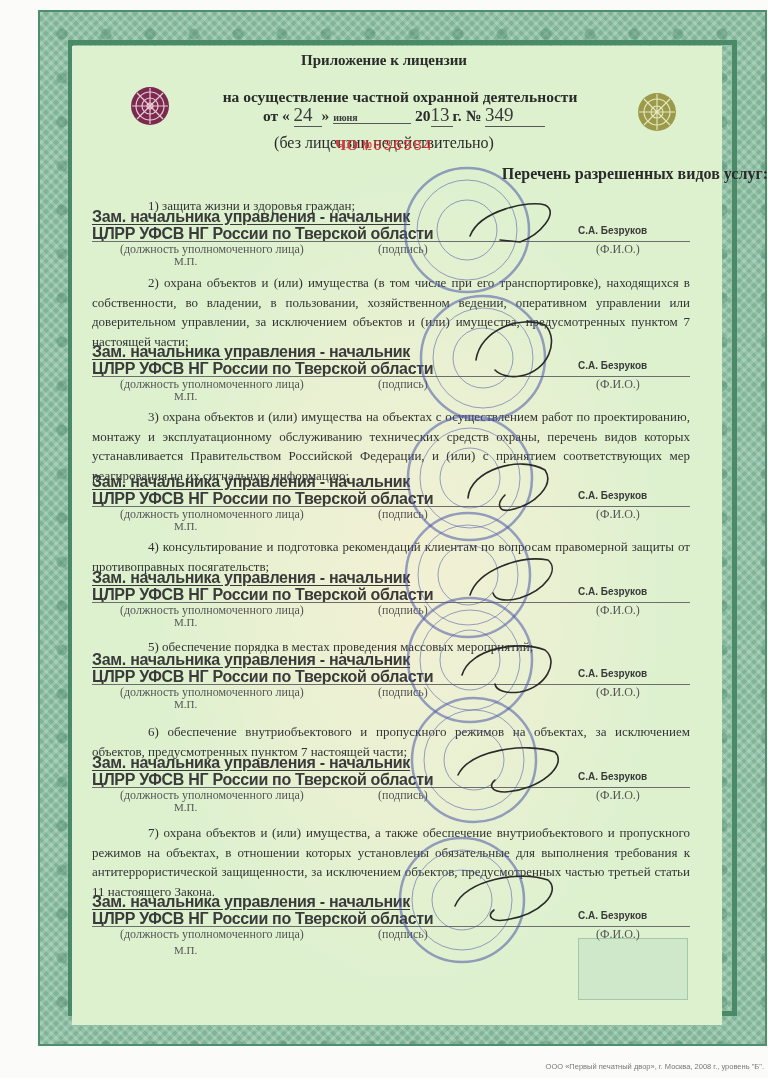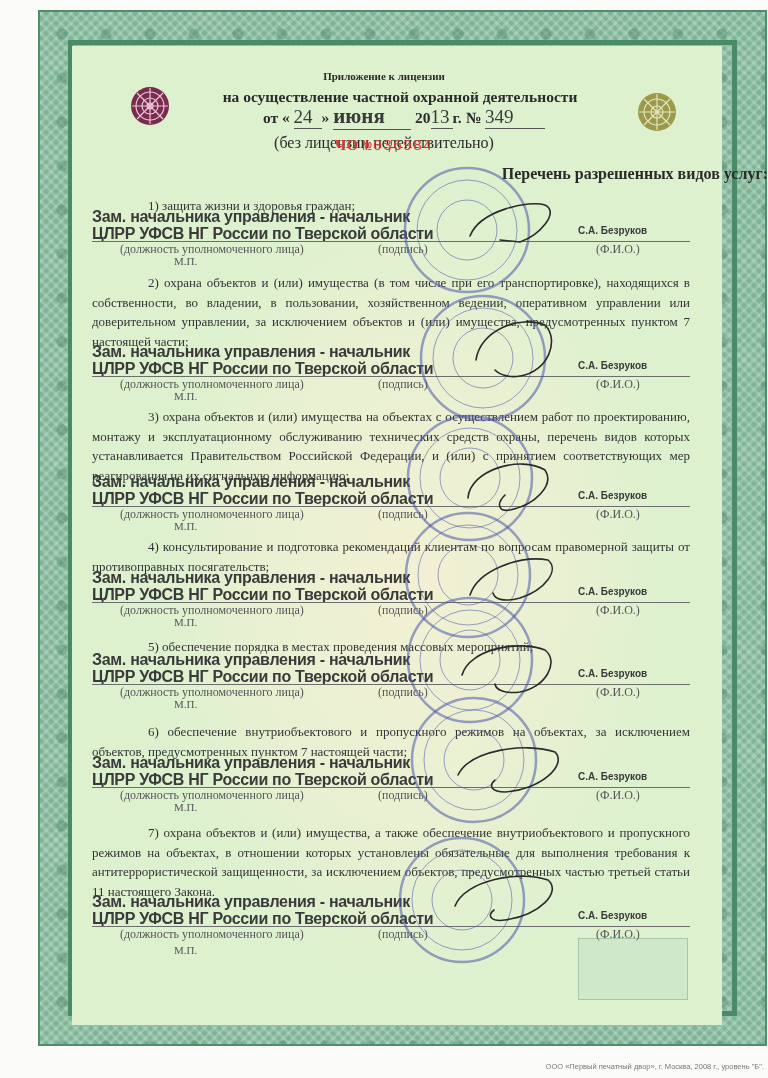--- a/index.html
+++ b/index.html
@@ -36,39 +36,39 @@
       #ddf1cf;
     box-sizing:border-box;
   }
   .rosette-left {
     position:absolute; left:128px; top:84px; width:44px; height:44px;
   }
   .rosette-right {
     position:absolute; left:636px; top:91px; width:42px; height:42px;
   }
   .header { position:absolute; left:0; width:768px; text-align:center; font-weight:bold; color:#2b2b2b; }
-  .h1 { top:70px; font-size:11px; }
+  .h1 { top:52px; font-size:15px; }
   .h2 { top:88px; font-size:15.5px; left:16px; }
   .h3 { top:104px; font-size:15.5px; left:20px; }
   .h3 .fill { font-weight:normal; font-size:19px; color:#3a3a3a; border-bottom:1px solid #555; display:inline-block; text-align:left; }
   .h4 { top:134px; font-size:16px; font-weight:normal; }
   .serial { position:absolute; top:137px; left:0; width:768px; text-align:center; color:#d9353b; font-size:15px; font-weight:bold; letter-spacing:0.5px; }
   .serial .num { font-family:"Liberation Mono", "DejaVu Sans Mono", monospace; font-weight:normal; letter-spacing:1px; }
   .list-title { position:absolute; top:165px; left:0; width:768px; text-align:right; font-weight:bold; font-size:16px; padding-left:12px; box-sizing:border-box; }
 
   .item { position:absolute; left:92px; width:598px; font-size:13px; line-height:19.5px; text-align:justify; color:#333; }
   .item p { margin:0; text-indent:56px; }
   .sig {
     position:absolute; left:92px; width:600px; height:48px;
   }
   .sig .role {
     position:absolute; left:0; top:0; font-family:"Liberation Sans", "DejaVu Sans", sans-serif;
     font-weight:bold; font-size:16px; line-height:17px; color:#3a3a3a; white-space:nowrap; letter-spacing:-0.3px;
   }
-  .sig .role span { display:block; text-underline-offset:2px; }
+  .sig .role span { display:block; text-decoration:underline; text-underline-offset:2px; }
   .sig .line {
     position:absolute; left:0; top:33px; width:598px; height:1px; background:#6d6d6d;
   }
   .sig .cap { position:absolute; top:34px; font-size:12px; color:#555; white-space:nowrap; }
   .sig .cap.pos { left:28px; }
   .sig .cap.podp { left:286px; }
   .sig .cap.fio { left:504px; }
   .sig .name { position:absolute; left:486px; top:17px; font-family:"Liberation Sans","DejaVu Sans",sans-serif; font-size:10px; font-weight:bold; color:#3a3a3a; white-space:nowrap; }
   .sig .mp { position:absolute; left:82px; top:47px; font-size:11px; color:#555; }
 
@@ -104,21 +104,21 @@
     <circle cx="21" cy="21" r="6"></circle>
     <path d="M21 3 L21 39 M3 21 L39 21 M8 8 L34 34 M34 8 L8 34"></path>
   </g>
 </svg>
 
 <div class="header h1">Приложение к лицензии</div>
 <div class="header h2">на осуществление частной охранной деятельности</div>
 <div class="header h3">
   <span>от «</span>
   <span class="fill" style="width:28px">24</span><span>»</span>
-  <span class="fill" style="width:78px;font-weight:bold;font-size:21px">июня</span>
+  <span class="fill" style="width:78px;font-weight:bold;font-size:10px">июня</span>
   <span>20</span><span class="fill" style="width:22px">13</span><span>г.</span>
   <span>№</span>
   <span class="fill" style="width:60px">349</span>
 </div>
 <div class="header h4">(без лицензии недействительно)</div>
 <div class="serial">
   <span>ЧО</span>
   <span class="num">№036984</span>
 </div>
 <div class="list-title">Перечень разрешенных видов услуг:</div>

